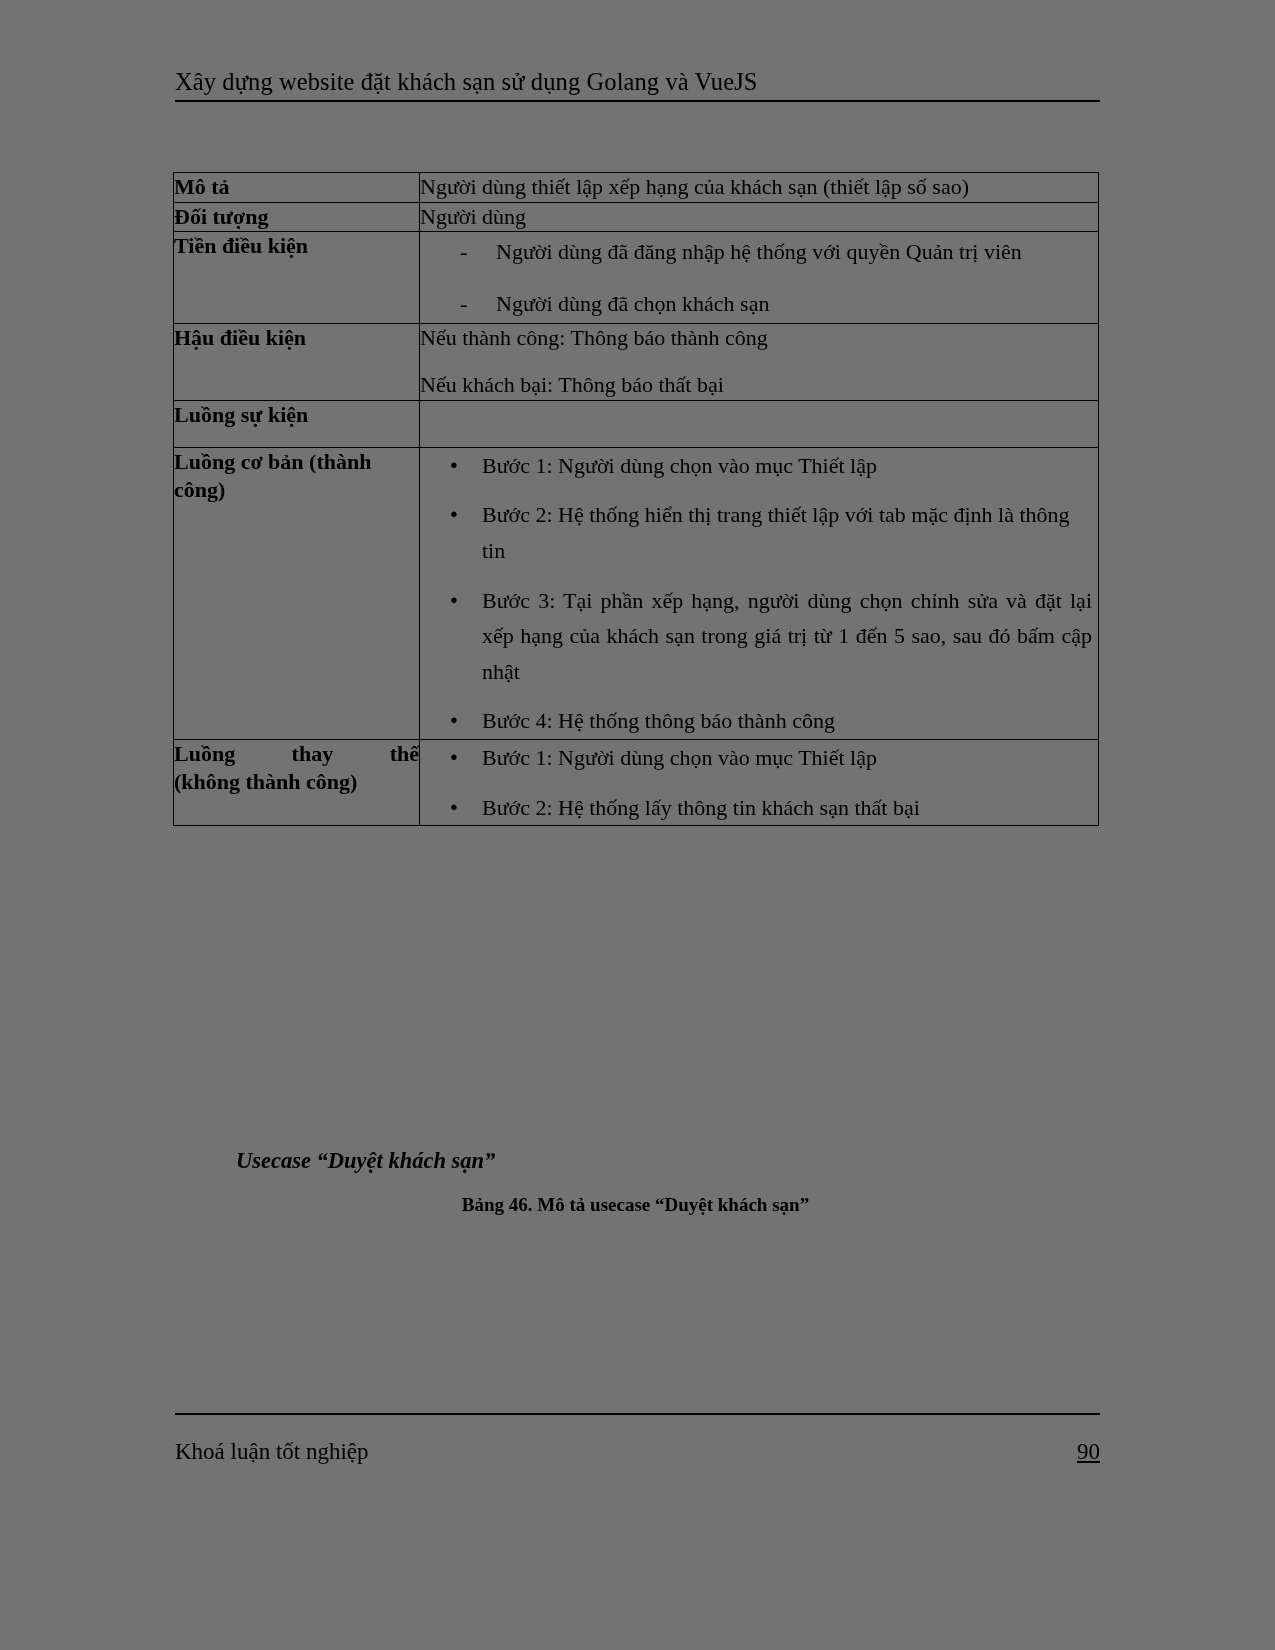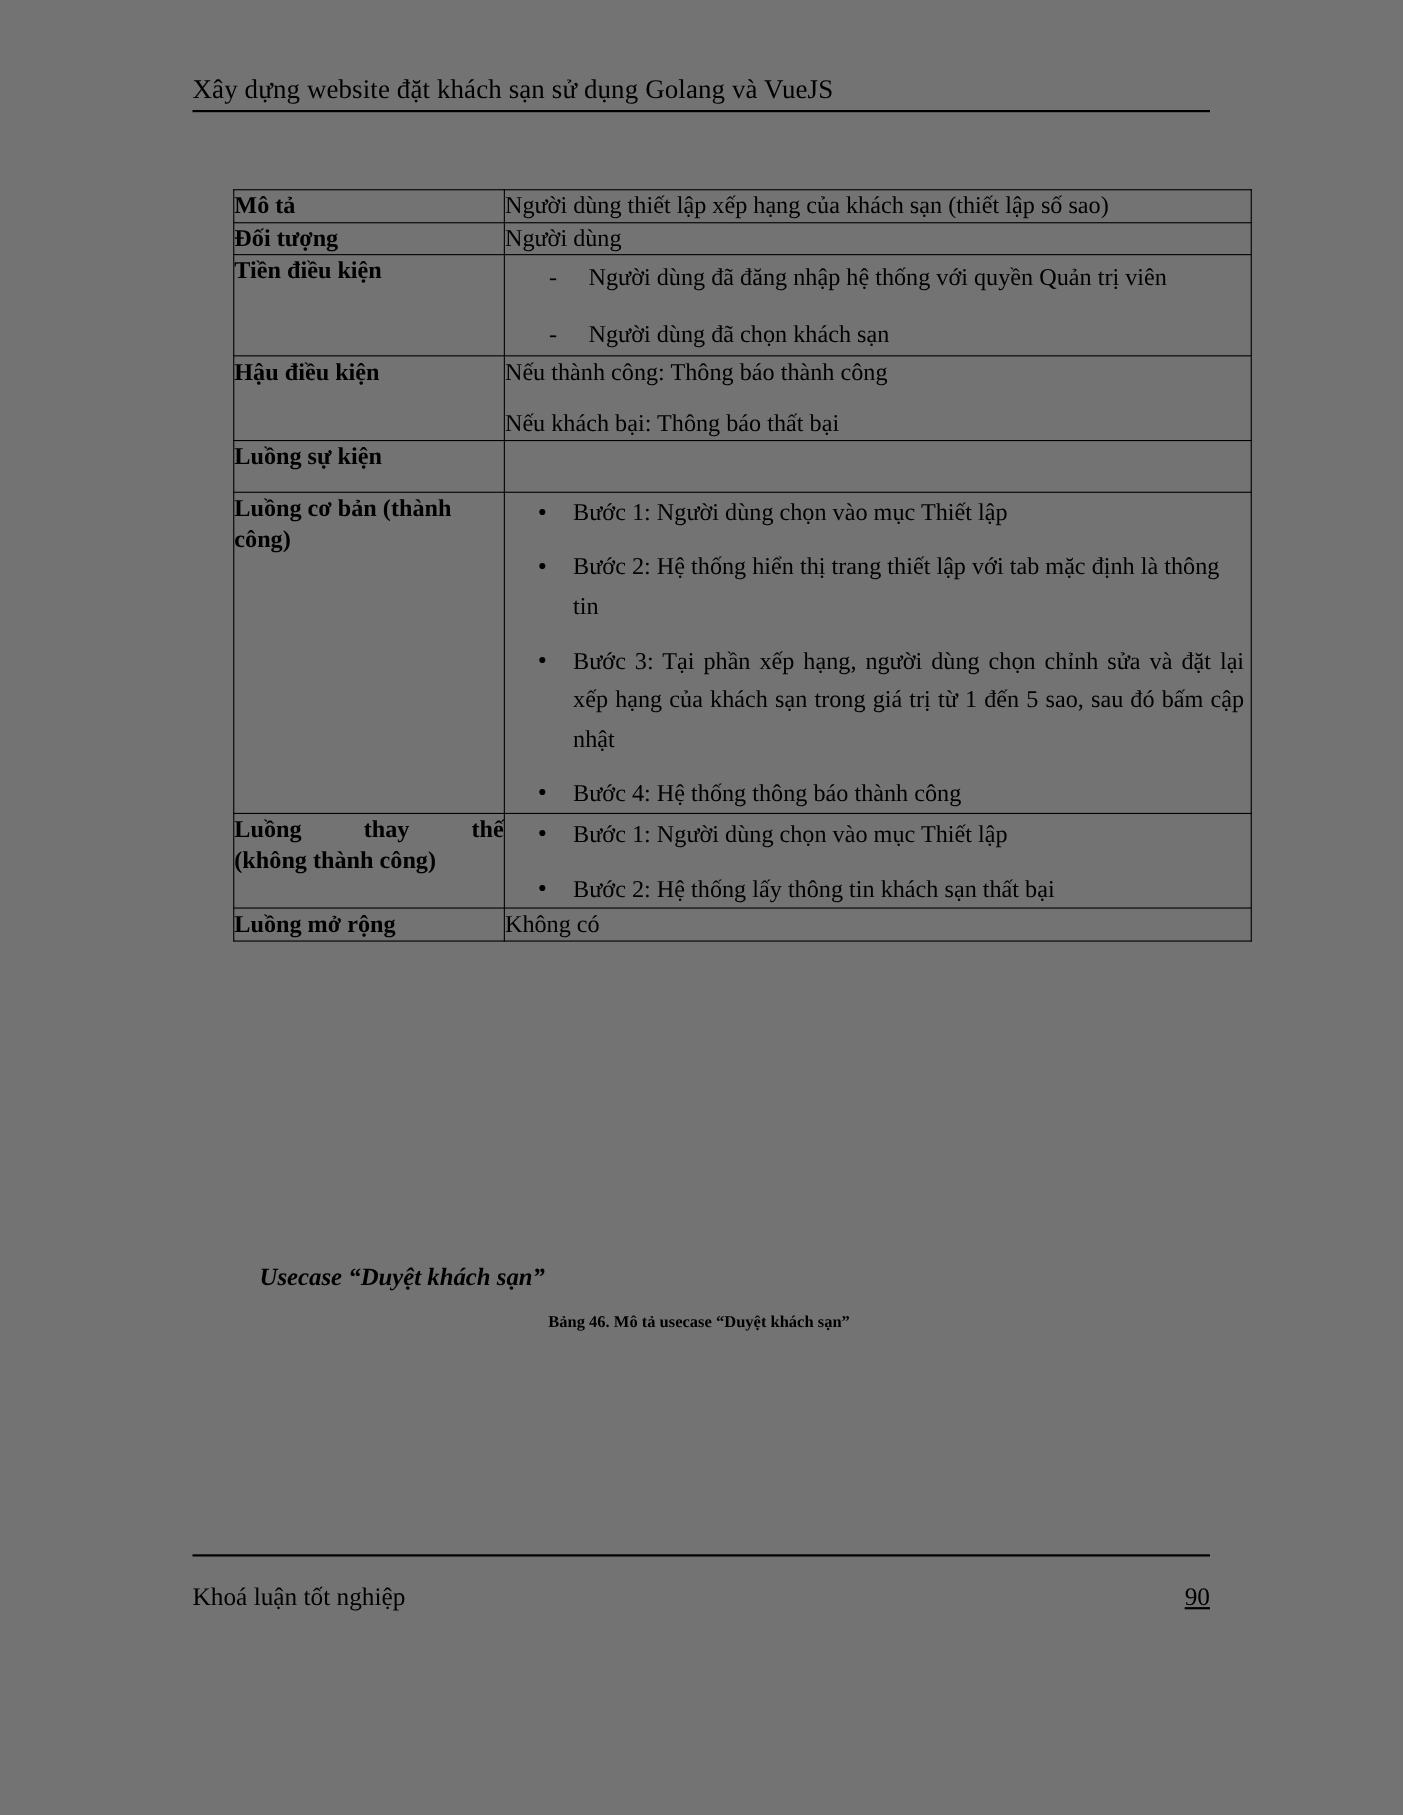--- a/index.html
+++ b/index.html
@@ -37,21 +37,20 @@
   }
 
   
   .uc-table {
     position: absolute;
     left: 173px;
     top: 172px;
     width: 925px;
     border-collapse: collapse;
     table-layout: fixed;
-    margin-left: 39px;
   }
   .uc-table td {
     border: 1.6px solid #000;
     vertical-align: top;
     padding: 0;
   }
   .uc-table col.c1 { width: 246px; }
   .uc-table col.c2 { width: 679px; }
 
   .cell-label {
@@ -134,21 +133,21 @@
     font-style: italic;
   }
 
   
   .table-caption {
     position: absolute;
     left: 173px;
     top: 1194px;
     width: 925px;
     text-align: center;
-    font-size: 15px;
+    font-size: 19px;
     font-weight: bold;
   }
 
   
   .uc-table2 {
     position: absolute;
     left: 173px;
     top: 1244px;
     width: 925px;
     border-collapse: collapse;
@@ -258,26 +257,20 @@
           <span class="lbl-line last">(không thành công)</span>
         </td>
         <td class="cell-body">
           <ul class="bullet-list">
             <li>Bước 1: Người dùng chọn vào mục Thiết lập</li>
             <li>Bước 2: Hệ thống lấy thông tin khách sạn thất bại</li>
           </ul>
         </td>
       </tr>
 
-      <tr>
-        <td class="cell-label">Luồng mở rộng</td>
-        <td class="cell-body">
-          <p>Không có</p>
-        </td>
-      </tr>
 
     </tbody>
   </table>
 
   <div class="section-heading">Usecase “Duyệt khách sạn”</div>
 
   <div class="table-caption">Bảng 46. Mô tả usecase “Duyệt khách sạn”</div>
 
 
   <div class="doc-footer">

